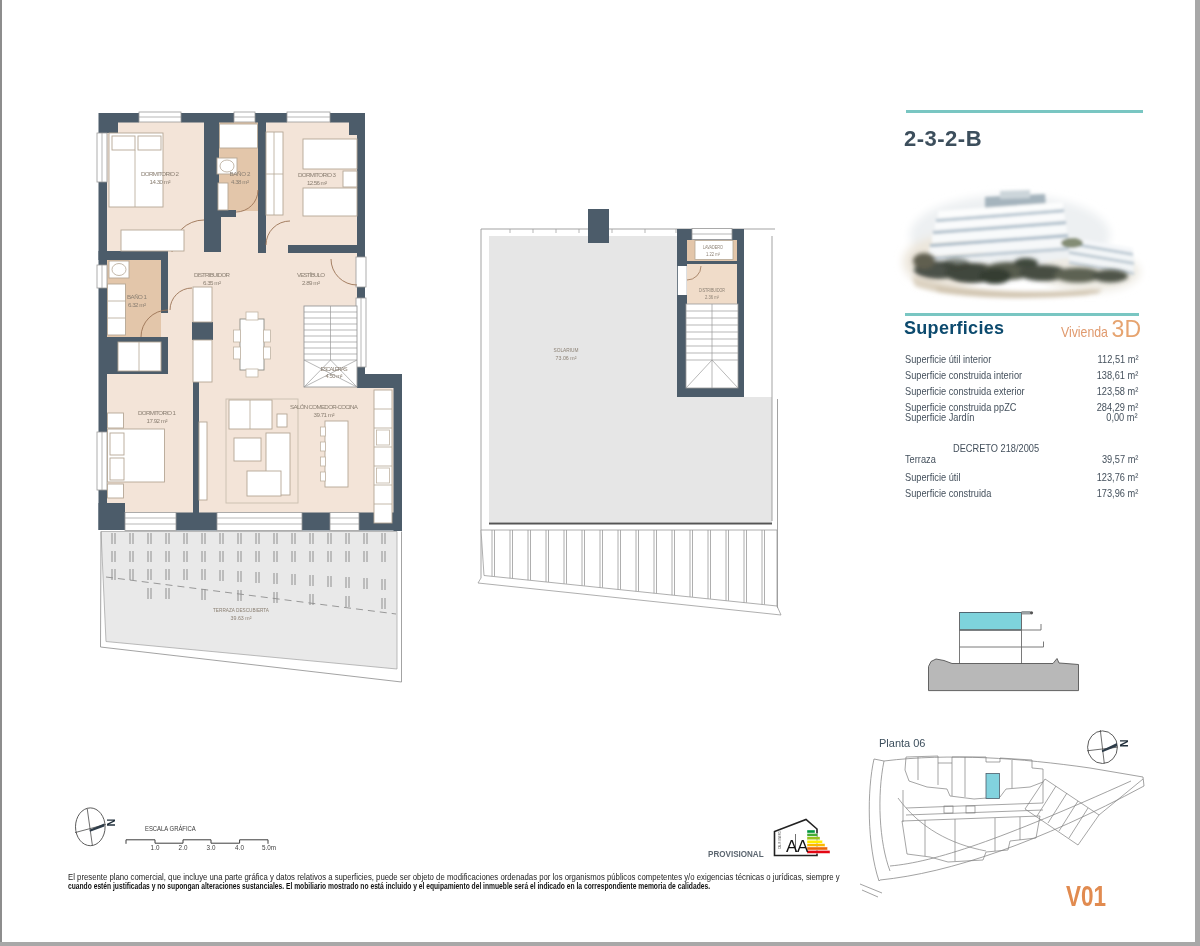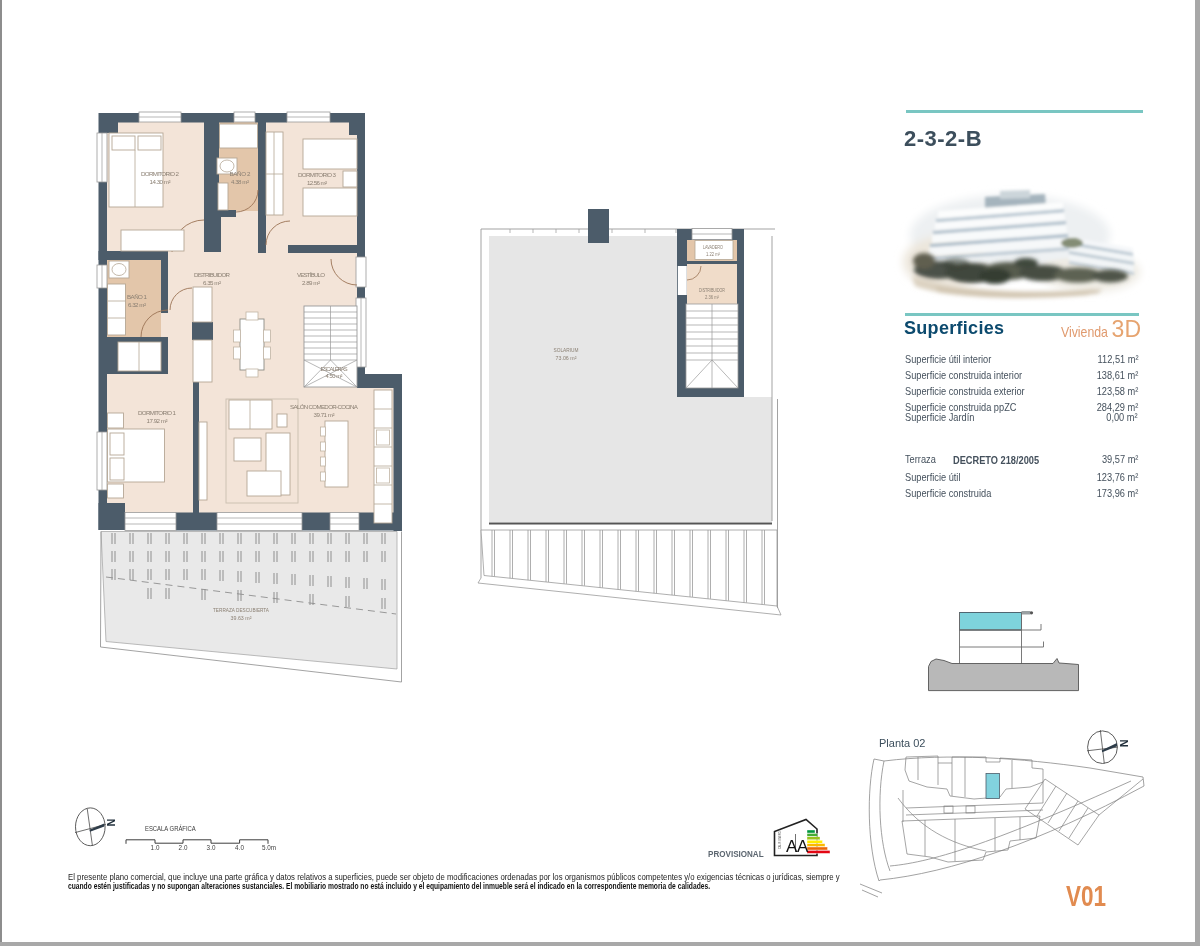--- a/index.html
+++ b/index.html
@@ -35,28 +35,28 @@
   <div class="abs" style="top:368.5px;width:233px;"><span style="display:inline-block;transform:scaleX(0.88);transform-origin:0 0;">Superficie construida interior</span><span style="float:right;transform:scaleX(0.88);transform-origin:100% 0;">138,61 m²</span></div>
 
   <div class="abs" style="top:384.5px;width:233px;"><span style="display:inline-block;transform:scaleX(0.88);transform-origin:0 0;">Superficie construida exterior</span><span style="float:right;transform:scaleX(0.88);transform-origin:100% 0;">123,58 m²</span></div>
 
   <div class="abs" style="top:400.5px;width:233px;"><span style="display:inline-block;transform:scaleX(0.88);transform-origin:0 0;">Superficie construida ppZC</span><span style="float:right;transform:scaleX(0.88);transform-origin:100% 0;">284,29 m²</span></div>
 
   <div class="abs" style="top:411px;width:233px;"><span style="display:inline-block;transform:scaleX(0.88);transform-origin:0 0;">Superficie Jardín</span><span style="float:right;transform:scaleX(0.88);transform-origin:100% 0;">0,00 m²</span></div>
 
   <div class="abs" style="top:417px;width:233px;margin-top:36px;"><span style="display:inline-block;transform:scaleX(0.88);transform-origin:0 0;">Terraza</span><span style="float:right;transform:scaleX(0.88);transform-origin:100% 0;">39,57 m²</span></div>
 
-  <div class="abs" style="top:454px;width:233px;font-weight:bold;padding-left:48px;"><span style="display:inline-block;transform:scaleX(0.88);transform-origin:0 0;">DECRETO 218/2005</span></div>
+  <div class="abs" style="top:442px;width:233px;font-weight:normal;padding-left:48px;"><span style="display:inline-block;transform:scaleX(0.88);transform-origin:0 0;">DECRETO 218/2005</span></div>
 
   <div class="abs" style="top:470.5px;width:233px;"><span style="display:inline-block;transform:scaleX(0.88);transform-origin:0 0;">Superficie útil</span><span style="float:right;transform:scaleX(0.88);transform-origin:100% 0;">123,76 m²</span></div>
 
   <div class="abs" style="top:486.5px;width:233px;"><span style="display:inline-block;transform:scaleX(0.88);transform-origin:0 0;">Superficie construida</span><span style="float:right;transform:scaleX(0.88);transform-origin:100% 0;">173,96 m²</span></div>
 </div>
 
-<div class="abs" style="left:879px;top:737px;font-size:11px;color:#3c4e5c;">Planta 02</div>
+<div class="abs" style="left:879px;top:737px;font-size:11px;color:#3c4e5c;">Planta 06</div>
 
 <div class="abs" style="left:1066px;top:879px;font-size:30px;font-weight:bold;color:#e18b50;transform:scaleX(0.75);transform-origin:0 0;">V01</div>
 
 <div class="abs" style="left:708px;top:847.5px;font-size:9.5px;font-weight:bold;color:#5c6670;transform:scaleX(0.85);transform-origin:0 0;">PROVISIONAL</div>
 
 <div class="abs" style="left:145px;top:823.5px;font-size:7.2px;color:#3a3a3a;transform:scaleX(0.82);transform-origin:0 0;">ESCALA GRÁFICA</div>
 
 <div class="abs" style="left:68px;top:871.5px;font-size:9.3px;color:#1c1c1c;white-space:nowrap;transform:scaleX(0.835);transform-origin:0 0;">El presente plano comercial, que incluye una parte gráfica y datos relativos a superficies, puede ser objeto de modificaciones ordenadas por los organismos públicos competentes y/o exigencias técnicas o jurídicas, siempre y</div>
 
 <div class="abs" style="left:68px;top:881px;font-size:9.3px;font-weight:bold;color:#111;white-space:nowrap;transform:scaleX(0.72);transform-origin:0 0;">cuando estén justificadas y no supongan alteraciones sustanciales. El mobiliario mostrado no está incluido y el equipamiento del inmueble será el indicado en la correspondiente memoria de calidades.</div>

